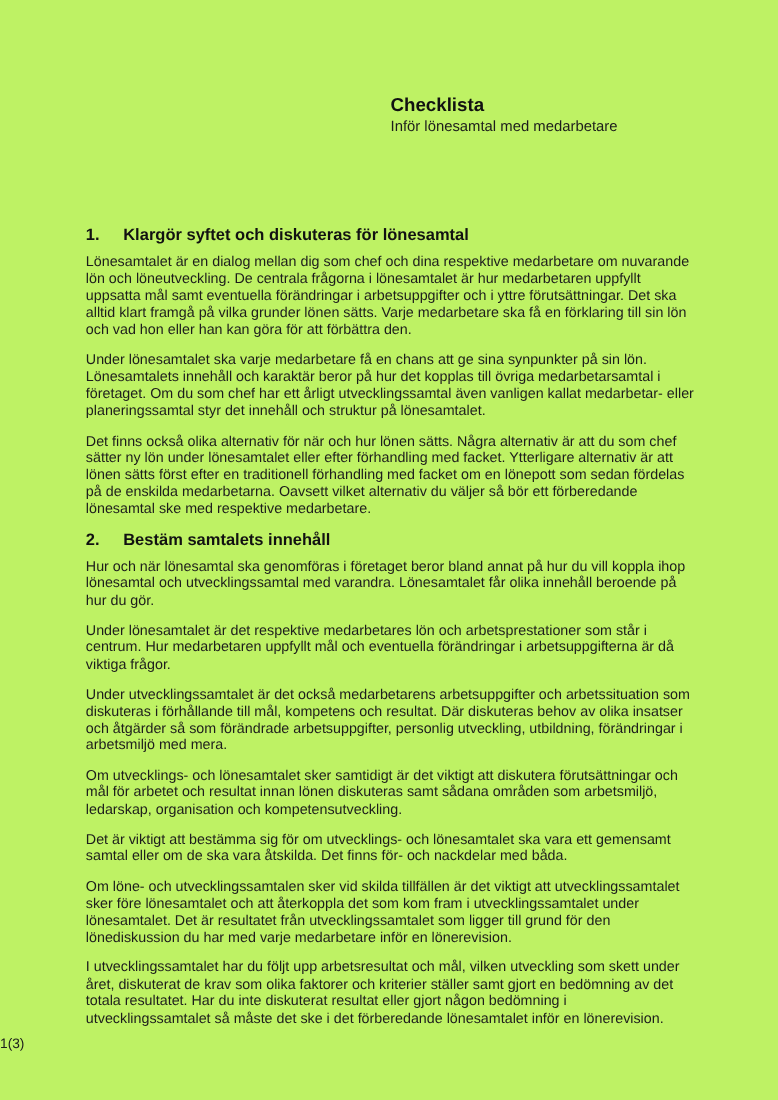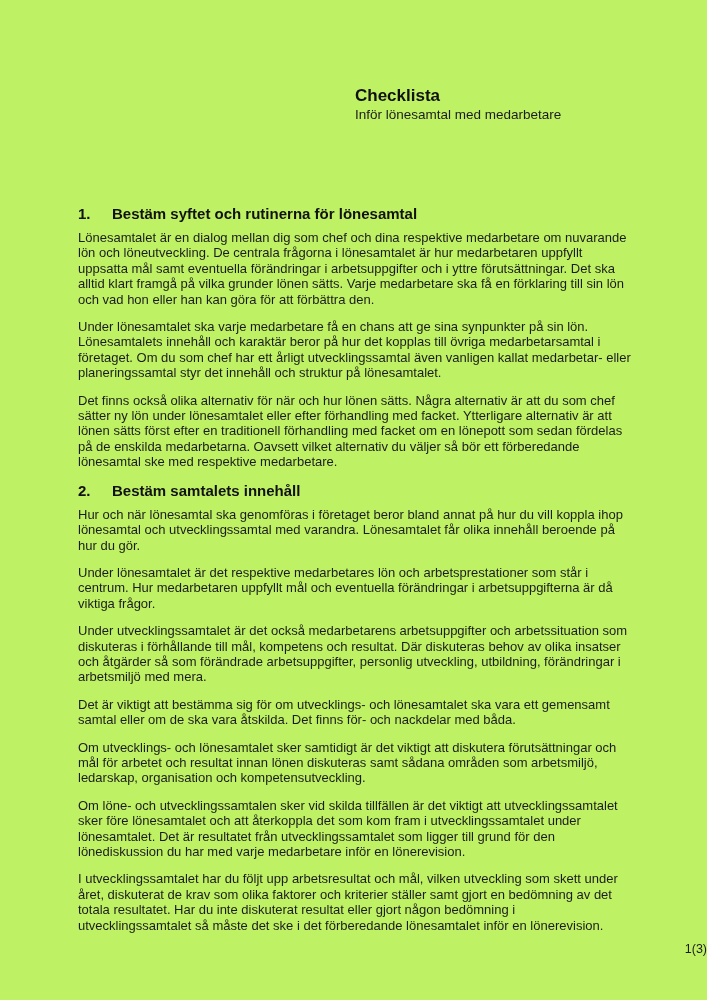--- a/index.html
+++ b/index.html
@@ -63,58 +63,58 @@
     font-size: 13px;
     line-height: 15.4px;
     font-weight: 400;
     color: #1c1c1c;
   }
   .page-footer {
     position: absolute;
     left: 0;
     top: 942px;
     width: 707px;
-    text-align: right;
+    text-align: left;
     font-size: 12.5px;
     line-height: 15px;
     color: #1c1c1c;
   }
 </style>
 </head>
 <body>
 
 <div class="page">
 
   <header class="title-block">
     <h1 class="doc-title">Checklista</h1>
     <p class="doc-subtitle">Inför lönesamtal med medarbetare</p>
   </header>
 
   <main class="content">
 
     <section class="section">
       <h2 class="section-heading">
         <span class="section-number">1.</span>
-        <span class="section-title">Bestäm syftet och rutinerna för lönesamtal</span>
+        <span class="section-title">Klargör syftet och diskuteras för lönesamtal</span>
       </h2>
       <p>Lönesamtalet är en dialog mellan dig som chef och dina respektive medarbetare om nuvarande lön och löneutveckling. De centrala frågorna i lönesamtalet är hur medarbetaren uppfyllt uppsatta mål samt eventuella förändringar i arbetsuppgifter och i yttre förutsättningar. Det ska alltid klart framgå på vilka grunder lönen sätts. Varje medarbetare ska få en förklaring till sin lön och vad hon eller han kan göra för att förbättra den.</p>
       <p>Under lönesamtalet ska varje medarbetare få en chans att ge sina synpunkter på sin lön. Lönesamtalets innehåll och karaktär beror på hur det kopplas till övriga medarbetarsamtal i företaget. Om du som chef har ett årligt utvecklingssamtal även vanligen kallat medarbetar- eller planeringssamtal styr det innehåll och struktur på lönesamtalet.</p>
       <p>Det finns också olika alternativ för när och hur lönen sätts. Några alternativ är att du som chef sätter ny lön under lönesamtalet eller efter förhandling med facket. Ytterligare alternativ är att lönen sätts först efter en traditionell förhandling med facket om en lönepott som sedan fördelas på de enskilda medarbetarna. Oavsett vilket alternativ du väljer så bör ett förberedande lönesamtal ske med respektive medarbetare.</p>
     </section>
 
     <section class="section">
       <h2 class="section-heading">
         <span class="section-number">2.</span>
         <span class="section-title">Bestäm samtalets innehåll</span>
       </h2>
       <p>Hur och när lönesamtal ska genomföras i företaget beror bland annat på hur du vill koppla ihop lönesamtal och utvecklingssamtal med varandra. Lönesamtalet får olika innehåll beroende på hur du gör.</p>
       <p>Under lönesamtalet är det respektive medarbetares lön och arbetsprestationer som står i centrum. Hur medarbetaren uppfyllt mål och eventuella förändringar i arbetsuppgifterna är då viktiga frågor.</p>
       <p>Under utvecklingssamtalet är det också medarbetarens arbetsuppgifter och arbetssituation som diskuteras i förhållande till mål, kompetens och resultat. Där diskuteras behov av olika insatser och åtgärder så som förändrade arbetsuppgifter, personlig utveckling, utbildning, förändringar i arbetsmiljö med mera.</p>
+      <p>Om utvecklings- och lönesamtalet sker samtidigt är det viktigt att diskutera förutsättningar och mål för arbetet och resultat innan lönen diskuteras samt sådana områden som arbetsmiljö, ledarskap, organisation och kompetensutveckling.</p>
       <p>Det är viktigt att bestämma sig för om utvecklings- och lönesamtalet ska vara ett gemensamt samtal eller om de ska vara åtskilda. Det finns för- och nackdelar med båda.</p>
-      <p>Om utvecklings- och lönesamtalet sker samtidigt är det viktigt att diskutera förutsättningar och mål för arbetet och resultat innan lönen diskuteras samt sådana områden som arbetsmiljö, ledarskap, organisation och kompetensutveckling.</p>
       <p>Om löne- och utvecklingssamtalen sker vid skilda tillfällen är det viktigt att utvecklingssamtalet sker före lönesamtalet och att återkoppla det som kom fram i utvecklingssamtalet under lönesamtalet. Det är resultatet från utvecklingssamtalet som ligger till grund för den lönediskussion du har med varje medarbetare inför en lönerevision.</p>
       <p>I utvecklingssamtalet har du följt upp arbetsresultat och mål, vilken utveckling som skett under året, diskuterat de krav som olika faktorer och kriterier ställer samt gjort en bedömning av det totala resultatet. Har du inte diskuterat resultat eller gjort någon bedömning i utvecklingssamtalet så måste det ske i det förberedande lönesamtalet inför en lönerevision.</p>
     </section>
 
   </main>
 
   <footer class="page-footer">1(3)</footer>
 
 </div>
 

